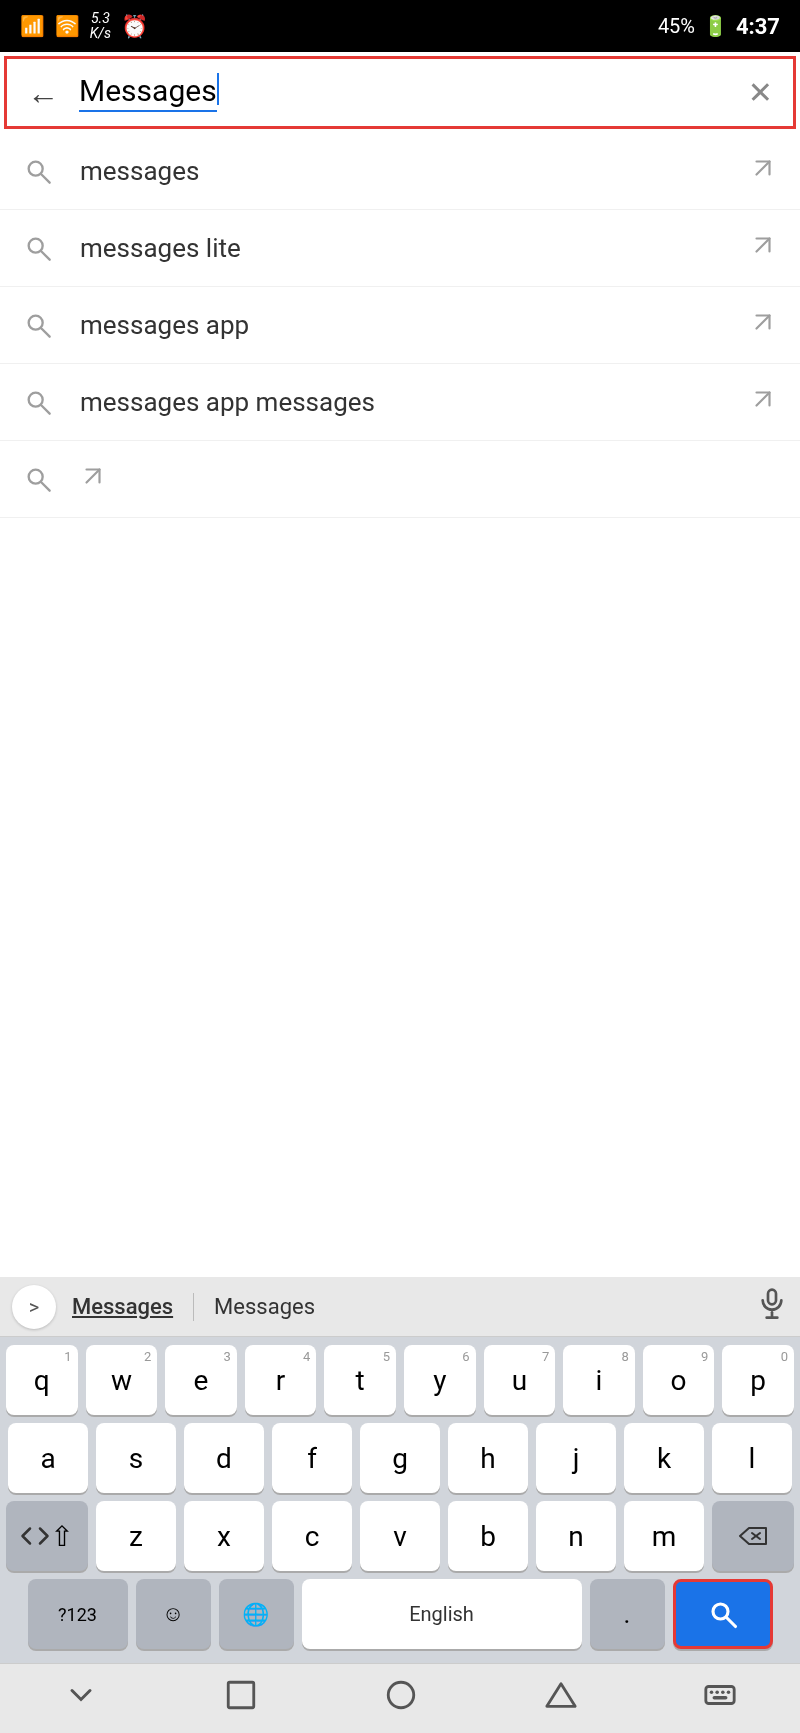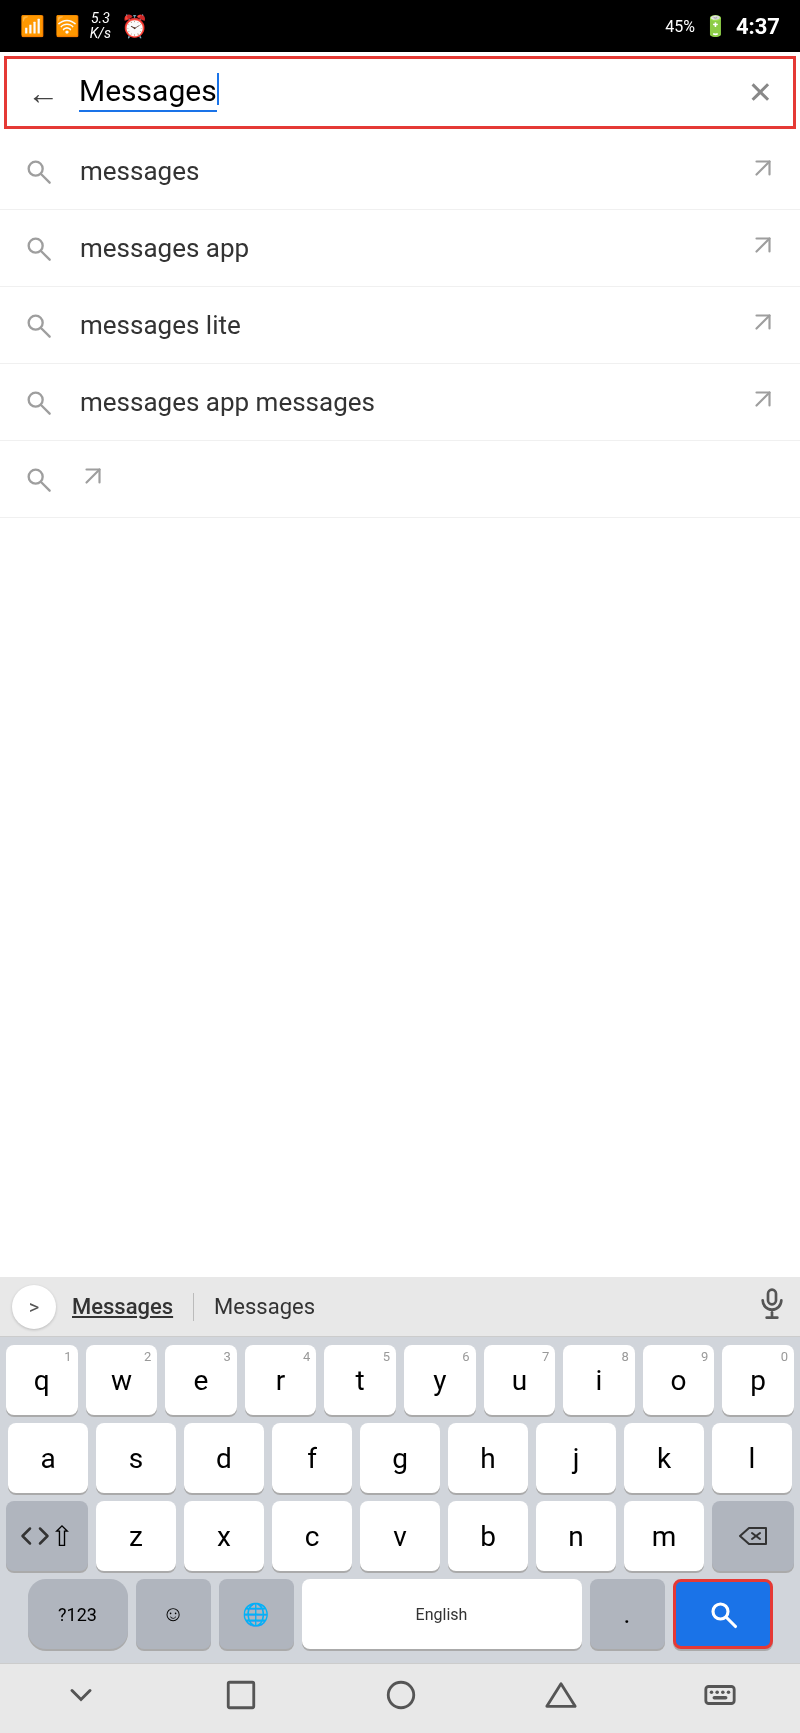--- a/index.html
+++ b/index.html
@@ -220,21 +220,20 @@
     .key-shift {
       background: #b0b5be;
       min-width: 80px;
       max-width: 100px;
     }
     .key-numbers {
       background: #b0b5be;
       font-size: 20px;
       min-width: 80px;
       max-width: 100px;
-      border-radius: 18px;
     }
     .key-emoji {
       background: #b0b5be;
       min-width: 60px;
       max-width: 75px;
     }
     .key-globe {
       background: #b0b5be;
       min-width: 60px;
       max-width: 75px;
@@ -265,21 +264,21 @@
 <body>
 
 <div class="status-bar">
   <div class="status-left">
     <span class="signal-bars">📶</span>
     <span class="wifi-icon">🛜</span>
     <span class="data-speed" style="font-size:14px; line-height:1.1;">5.3<br>K/s</span>
     <span>⏰</span>
   </div>
   <div class="status-right">
-    <span style="font-size:16px;">45%</span>
+    <span style="font-size:20px;">45%</span>
     <span style="font-size:20px;">🔋</span>
     <span style="font-size:22px; font-weight:700;">4:37</span>
   </div>
 </div>
 
 <div class="search-bar">
   <div class="back-btn">←</div>
   <div class="search-input-container">
     <span class="search-input-text">Messages</span><span class="cursor"></span>
   </div>
@@ -304,37 +303,37 @@
     </div>
   </div>
 
   <div class="suggestion-item">
     <div class="search-icon-small">
       <svg width="28" height="28" viewBox="0 0 24 24" fill="none" stroke="#9e9e9e" stroke-width="2" stroke-linecap="round">
         <circle cx="10" cy="10" r="6"></circle>
           <line x1="15" y1="15" x2="22" y2="22"></line>
       </svg>
     </div>
-    <span class="suggestion-text">messages app</span>
+    <span class="suggestion-text">messages lite</span>
     <div class="arrow-icon">
       <svg width="26" height="26" viewBox="0 0 24 24" fill="none" stroke="#9e9e9e" stroke-width="2" stroke-linecap="round" stroke-linejoin="round">
         <line x1="18" y1="6" x2="6" y2="18"></line>
           <polyline points="6,6 18,6 18,18"></polyline>
       </svg>
     </div>
   </div>
 
   <div class="suggestion-item">
     <div class="search-icon-small">
       <svg width="28" height="28" viewBox="0 0 24 24" fill="none" stroke="#9e9e9e" stroke-width="2" stroke-linecap="round">
         <circle cx="10" cy="10" r="6"></circle>
           <line x1="15" y1="15" x2="22" y2="22"></line>
       </svg>
     </div>
-    <span class="suggestion-text">messages lite</span>
+    <span class="suggestion-text">messages app</span>
     <div class="arrow-icon">
       <svg width="26" height="26" viewBox="0 0 24 24" fill="none" stroke="#9e9e9e" stroke-width="2" stroke-linecap="round" stroke-linejoin="round">
         <line x1="18" y1="6" x2="6" y2="18"></line>
           <polyline points="6,6 18,6 18,18"></polyline>
       </svg>
     </div>
   </div>
 
   <div class="suggestion-item">
     <div class="search-icon-small">
@@ -436,21 +435,21 @@
           <line x1="14" y1="9" x2="22" y2="15"></line>
           <line x1="22" y1="9" x2="14" y2="15"></line>
         </svg>
       </div>
     </div>
 
     <div class="key-row">
       <div class="key key-numbers" style="font-size:18px;">?123</div>
       <div class="key key-emoji" style="font-size:22px;">☺</div>
       <div class="key key-globe" style="font-size:22px;">🌐</div>
-      <div class="key key-space" style="font-size:16px; color:#333;">English</div>
+      <div class="key key-space" style="font-size:20px; color:#333;">English</div>
       <div class="key key-period" style="font-size:26px;">.</div>
       <div class="key key-search">
         <svg width="30" height="30" viewBox="0 0 24 24" fill="none" stroke="#fff" stroke-width="2.5" stroke-linecap="round">
           <circle cx="10" cy="10" r="6"></circle>
             <line x1="15" y1="15" x2="22" y2="22"></line>
         </svg>
       </div>
     </div>
   </div>
 

